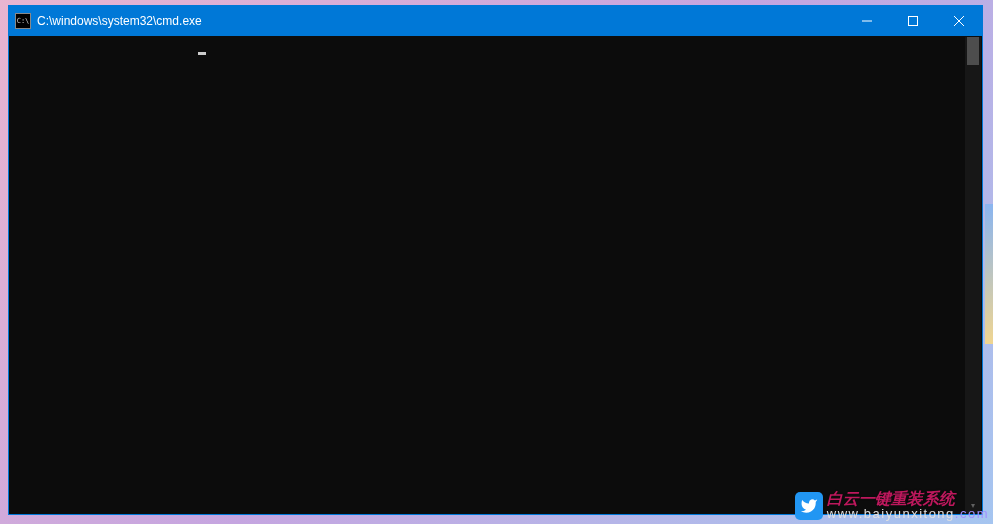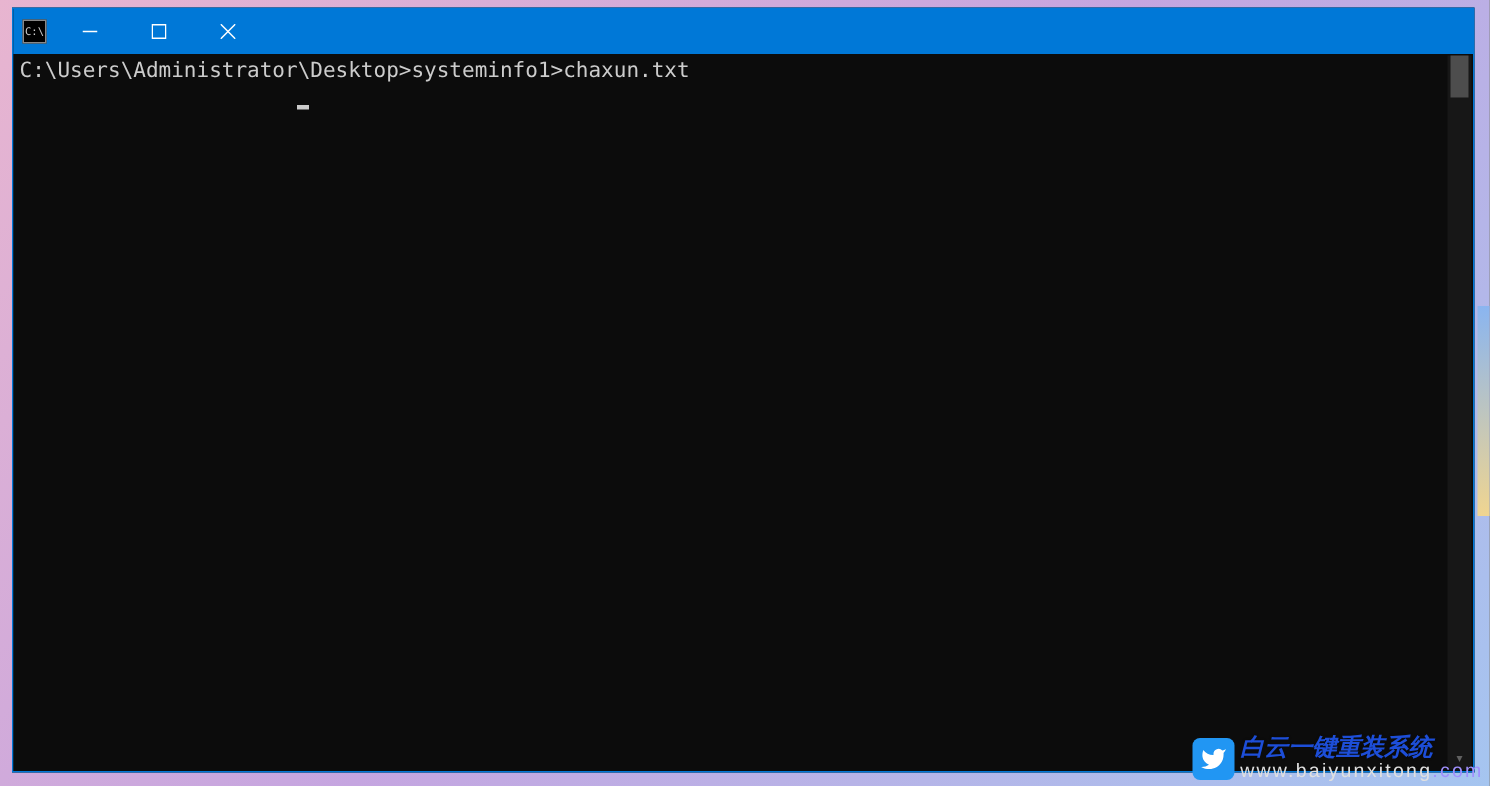--- a/index.html
+++ b/index.html
@@ -166,21 +166,21 @@
     .watermark-text {
       display: flex;
       flex-direction: column;
       line-height: 1;
     }
     
     .watermark-title {
       font-size: 16px;
       font-weight: bold;
       font-style: italic;
-      color: #1d4ed8;
+      color: #be185d;
       text-shadow: 0 0 2px rgba(0,0,0,0.3);
       letter-spacing: 0px;
     }
     
     .watermark-url {
       font-size: 13px;
       color: #e0e0e0;
       letter-spacing: 1.5px;
     }
     
@@ -200,20 +200,21 @@
 </head>
 <body>
 
 <div class="gradient-edge"></div>
 
 <div class="window">
   <div class="titlebar">
     <div class="titlebar-icon">
       <span>C:\</span>
     </div>
+    <div class="titlebar-title">C:\windows\system32\cmd.exe</div>
     <div class="titlebar-buttons">
       <div class="titlebar-button minimize">
         <svg viewBox="0 0 10 10">
             <line x1="0" y1="5" x2="10" y2="5" stroke="white" stroke-width="1"></line>
           </svg>
       </div>
       <div class="titlebar-button maximize">
         <svg viewBox="0 0 10 10">
             <rect x="0.5" y="0.5" width="9" height="9" stroke="white" stroke-width="1" fill="none"></rect>
           </svg>
@@ -221,21 +222,20 @@
       <div class="titlebar-button close">
         <svg viewBox="0 0 10 10">
             <line x1="0" y1="0" x2="10" y2="10" stroke="white" stroke-width="1"></line>
             <line x1="10" y1="0" x2="0" y2="10" stroke="white" stroke-width="1"></line>
           </svg>
       </div>
     </div>
   </div>
 
   <div class="terminal-content">
-    <div class="terminal-line"><span>C:\Users\Administrator\Desktop&gt;</span><span>systeminfo1&gt;chaxun.txt</span></div>
     <div class="terminal-line"><span>                      </span><span class="cursor"></span></div>
   </div>
 
   <div class="scrollbar-track">
     <div class="scrollbar-thumb"></div>
     <div class="scrollbar-arrow down">▾</div>
   </div>
 </div>
 
 <div class="watermark">

